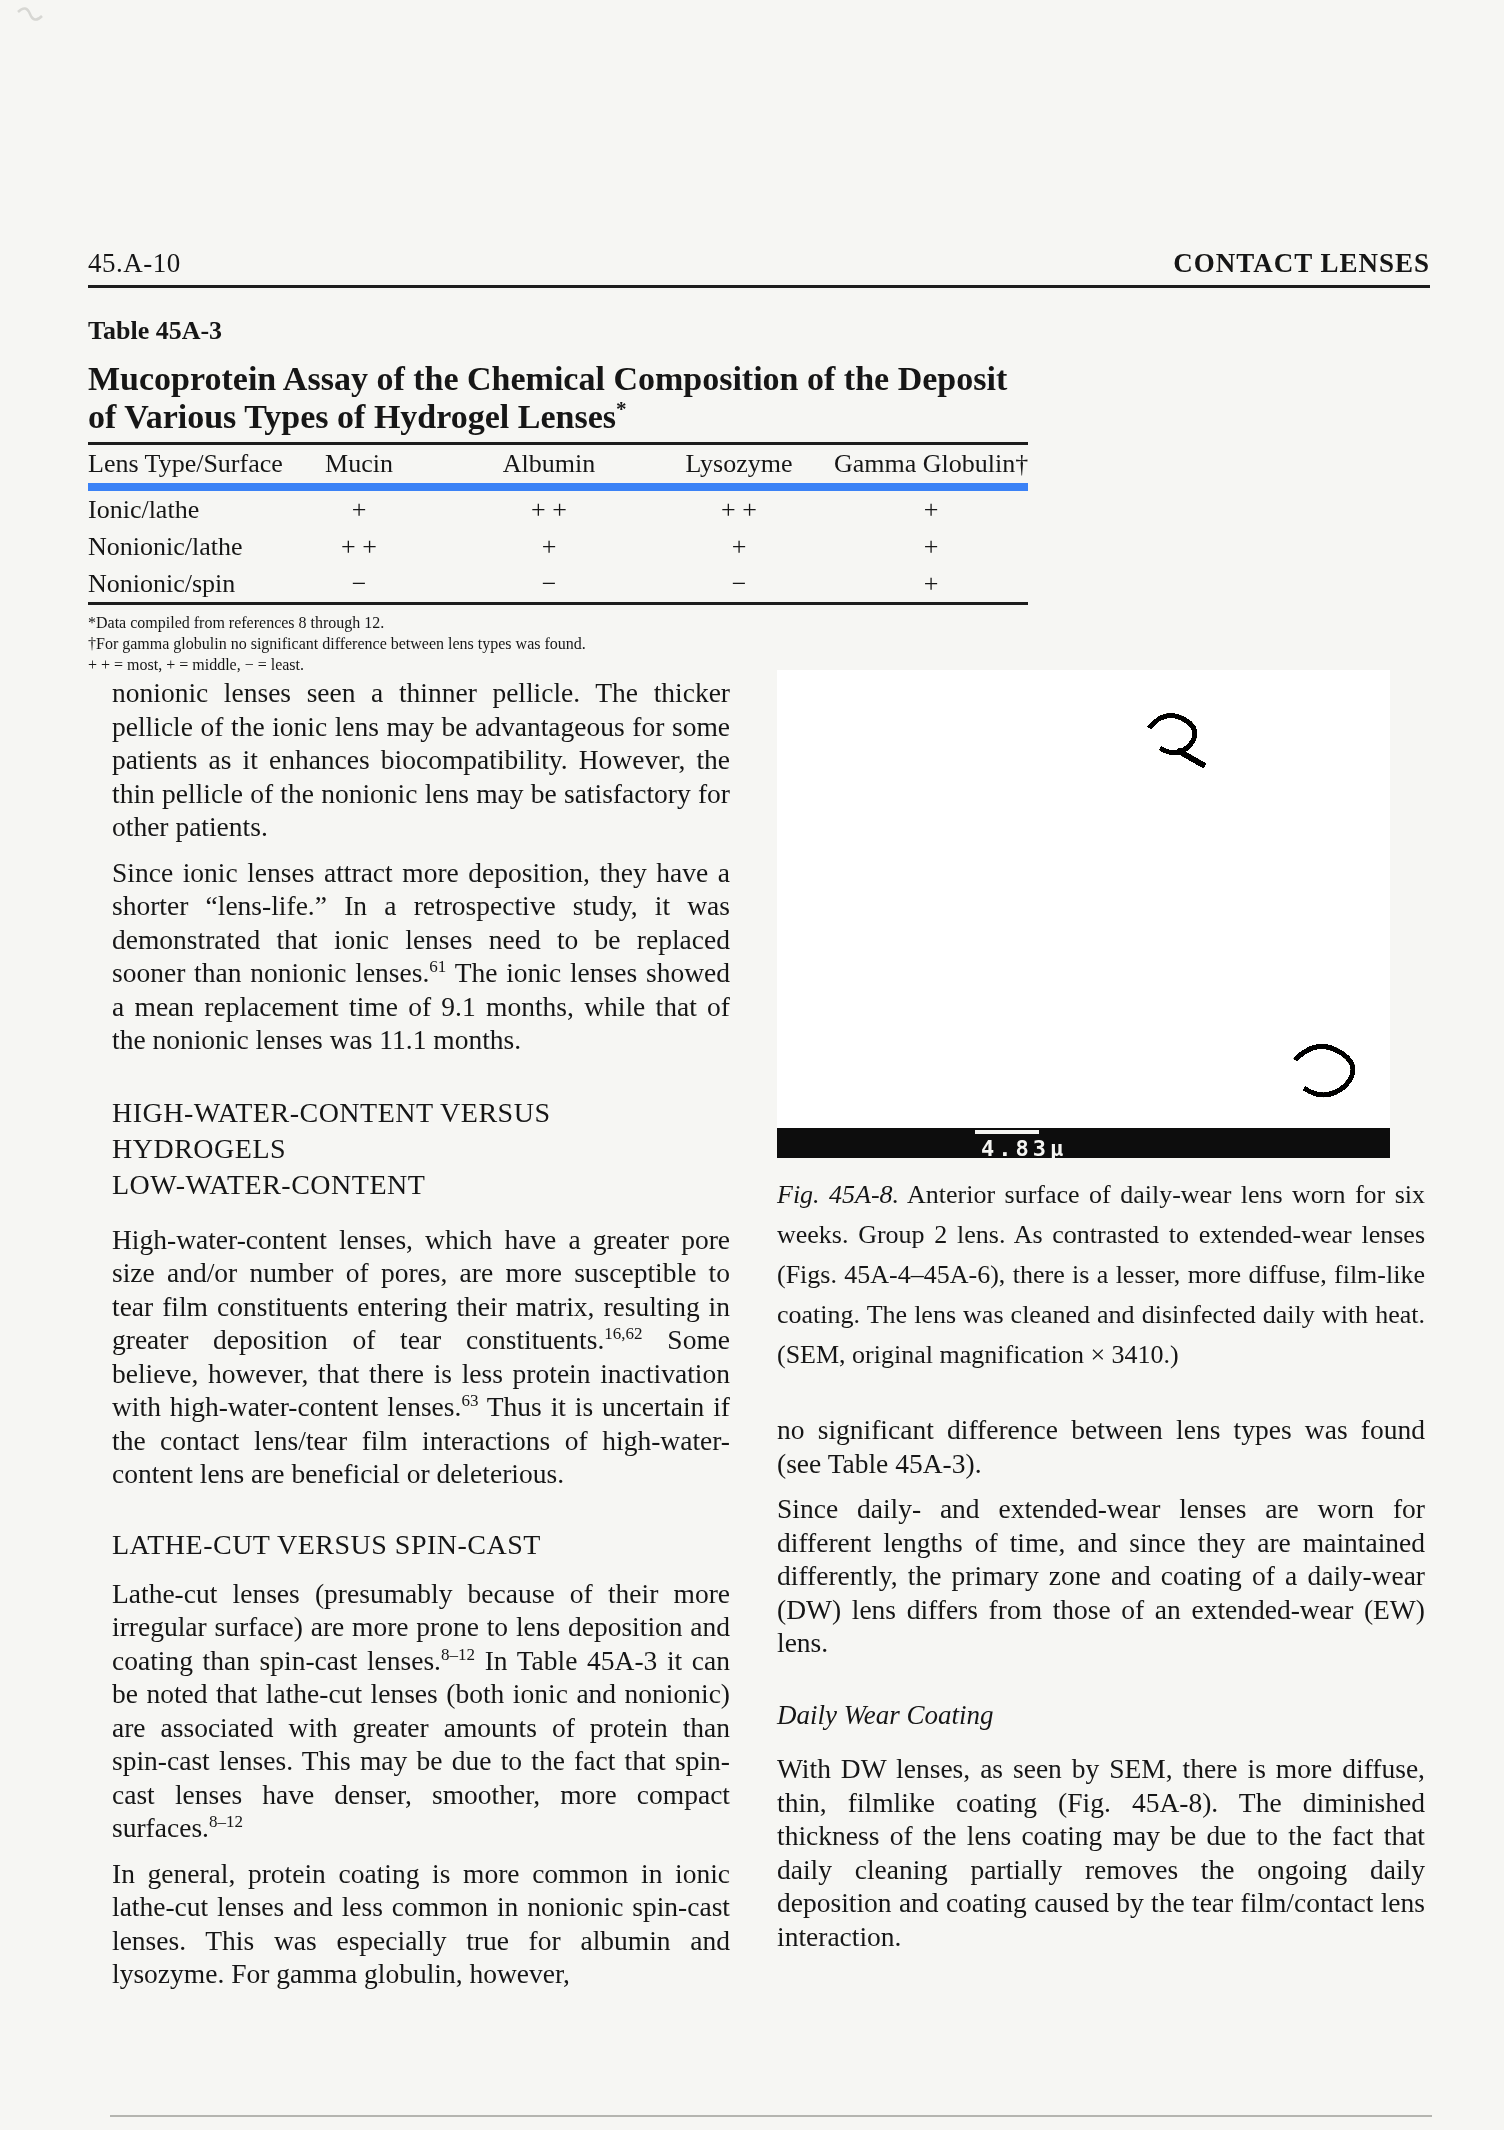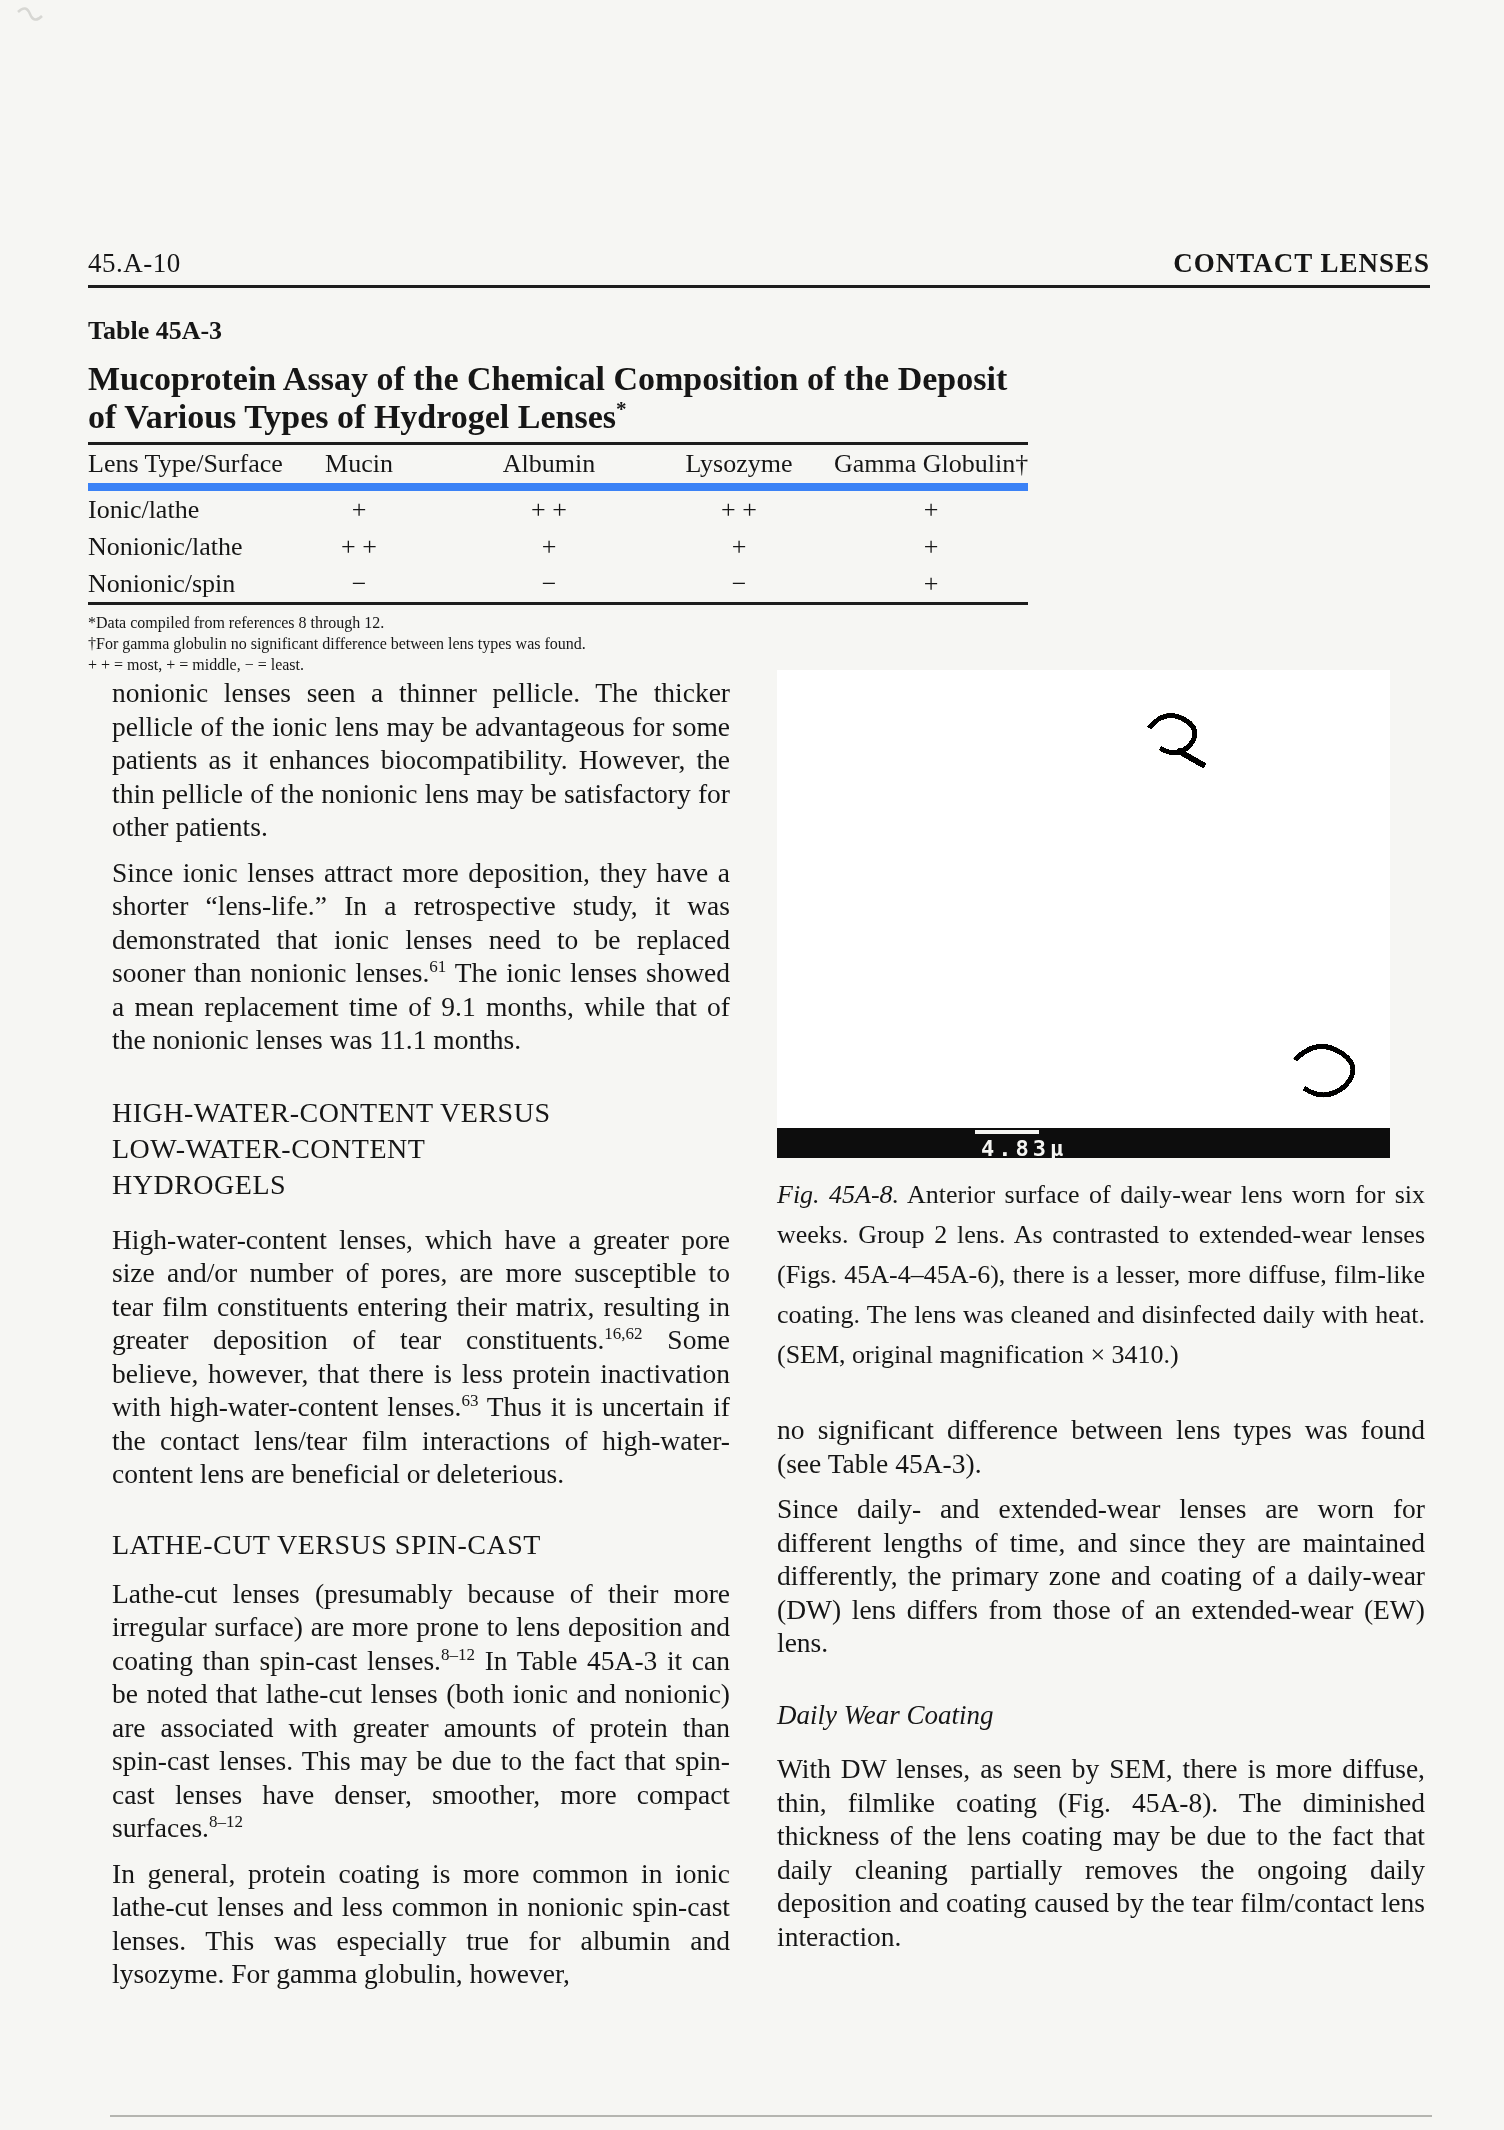--- a/index.html
+++ b/index.html
@@ -137,22 +137,22 @@
       <div>†For gamma globulin no significant difference between lens types was found.</div>
       <div>+ + = most, + = middle, − = least.</div>
     </div>
   </div>
 
   <div class="col-left paper-body">
     <p>nonionic lenses seen a thinner pellicle. The thicker pellicle of the ionic lens may be advantageous for some patients as it enhances biocompatibility. However, the thin pellicle of the nonionic lens may be satisfactory for other patients.</p>
     <p>Since ionic lenses attract more deposition, they have a shorter “lens-life.” In a retrospective study, it was demonstrated that ionic lenses need to be replaced sooner than nonionic lenses.<sup>61</sup> The ionic lenses showed a mean replacement time of 9.1 months, while that of the nonionic lenses was 11.1 months.</p>
     <h3 class="section-heading">
       <span style="display:block">HIGH-WATER-CONTENT VERSUS</span>
+      <span style="display:block">HYDROGELS</span>
       <span style="display:block">LOW-WATER-CONTENT</span>
-      <span style="display:block">HYDROGELS</span>
     </h3>
     <p>High-water-content lenses, which have a greater pore size and/or number of pores, are more susceptible to tear film constituents entering their matrix, resulting in greater deposition of tear constituents.<sup>16,62</sup> Some believe, however, that there is less protein inactivation with high-water-content lenses.<sup>63</sup> Thus it is uncertain if the contact lens/tear film interactions of high-water-content lens are beneficial or deleterious.</p>
     <h3 class="section-heading first-after-para4">
       <span style="display:block">LATHE-CUT VERSUS SPIN-CAST</span>
     </h3>
     <p>Lathe-cut lenses (presumably because of their more irregular surface) are more prone to lens deposition and coating than spin-cast lenses.<sup>8–12</sup> In Table 45A-3 it can be noted that lathe-cut lenses (both ionic and nonionic) are associated with greater amounts of protein than spin-cast lenses. This may be due to the fact that spin-cast lenses have denser, smoother, more compact surfaces.<sup>8–12</sup></p>
     <p>In general, protein coating is more common in ionic lathe-cut lenses and less common in nonionic spin-cast lenses. This was especially true for albumin and lysozyme. For gamma globulin, however,</p>
   </div>
 
   <div class="col-right paper-body">

